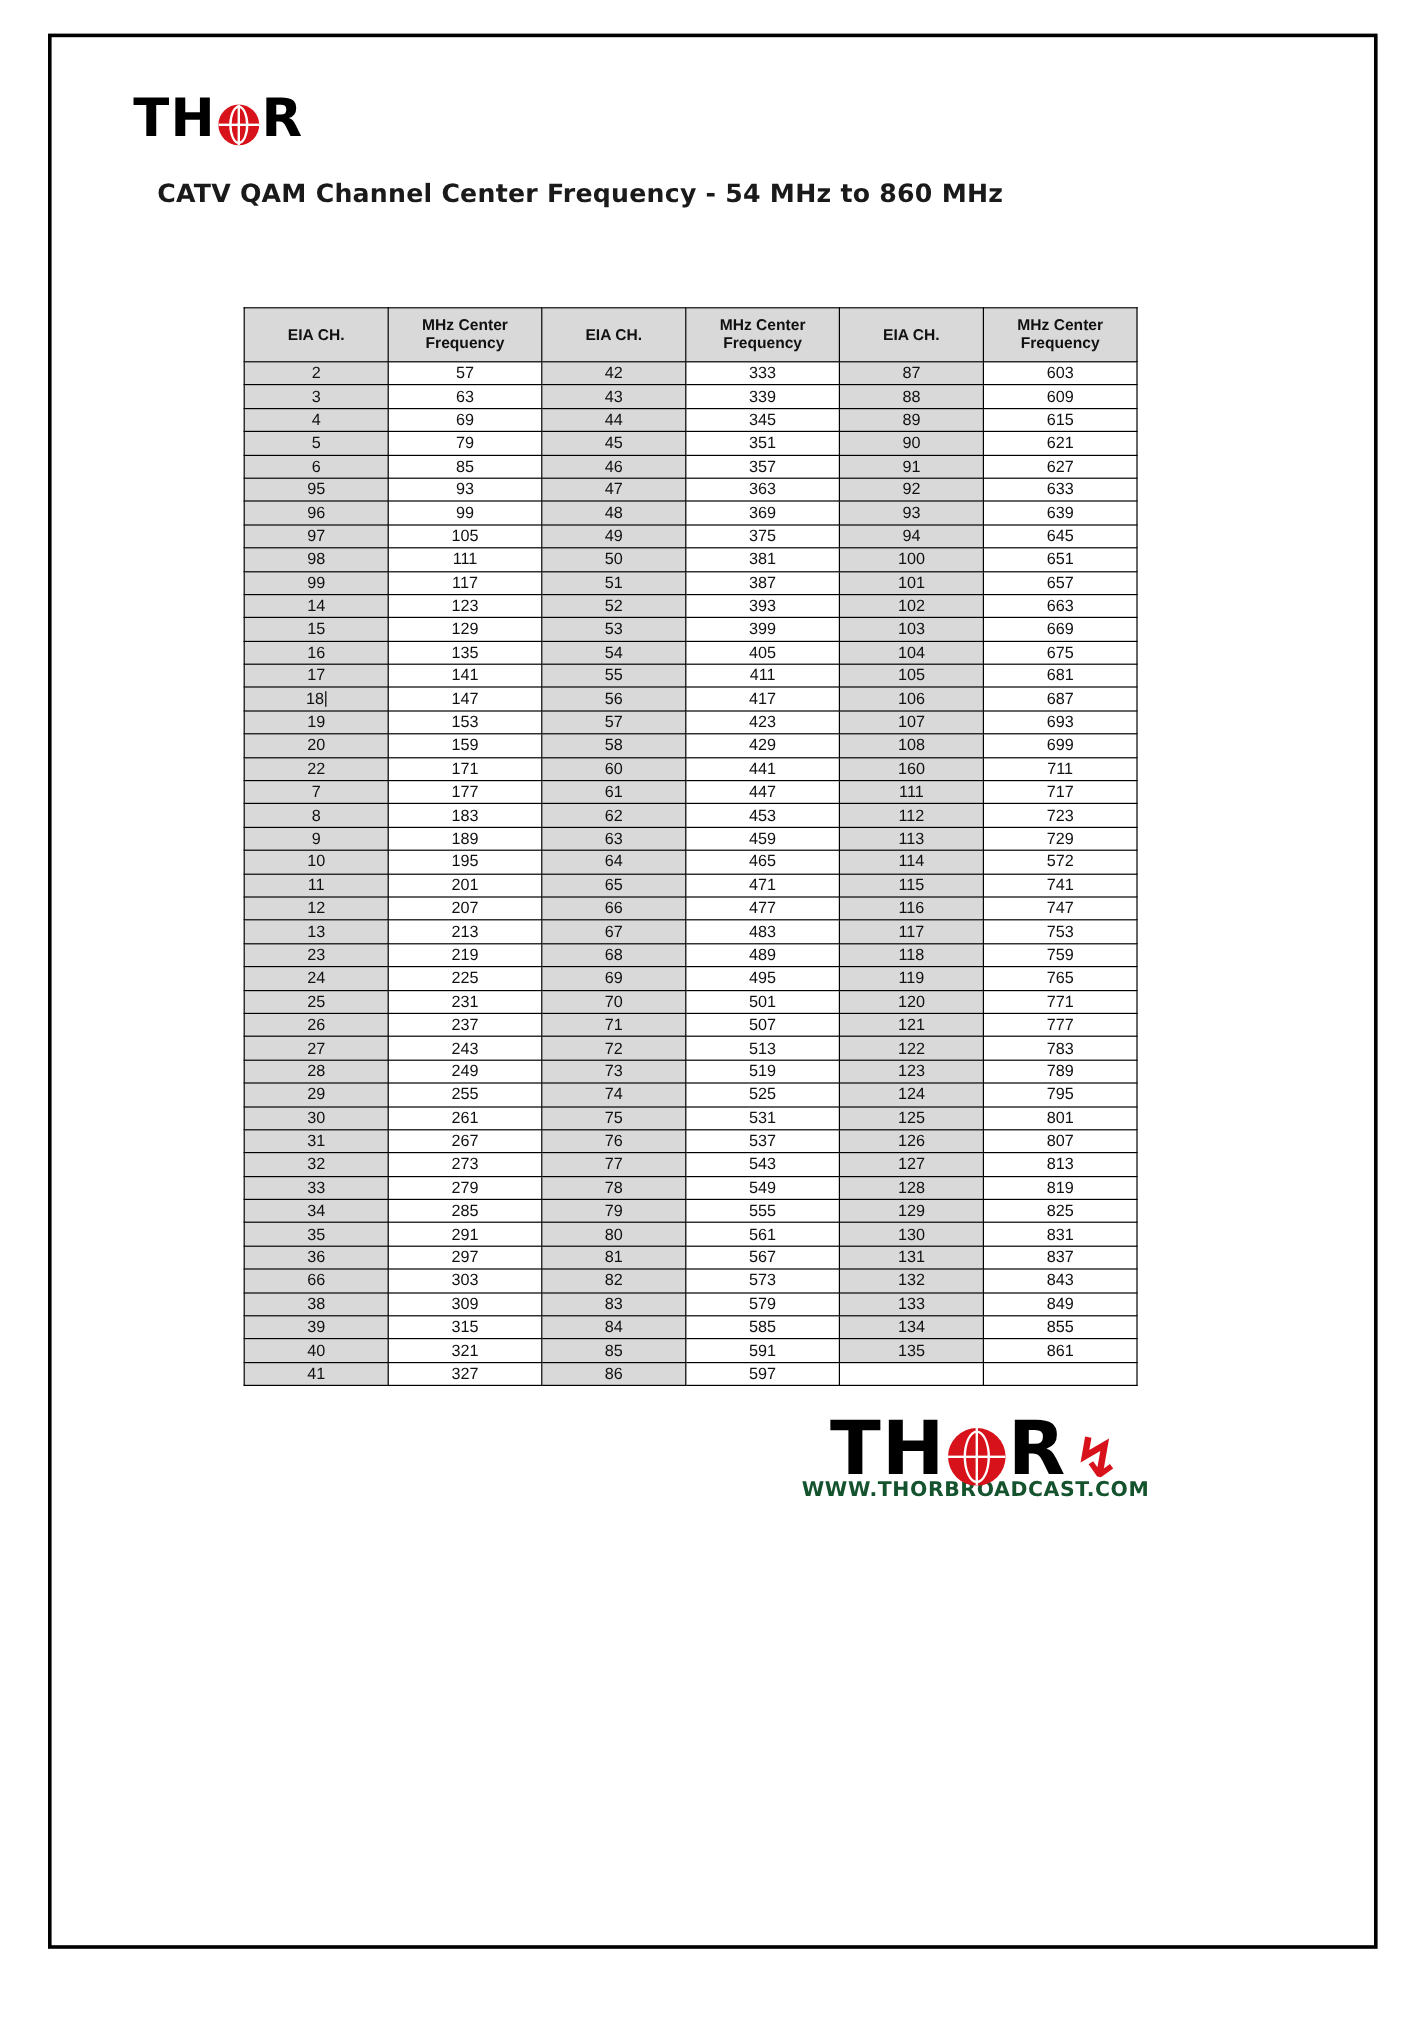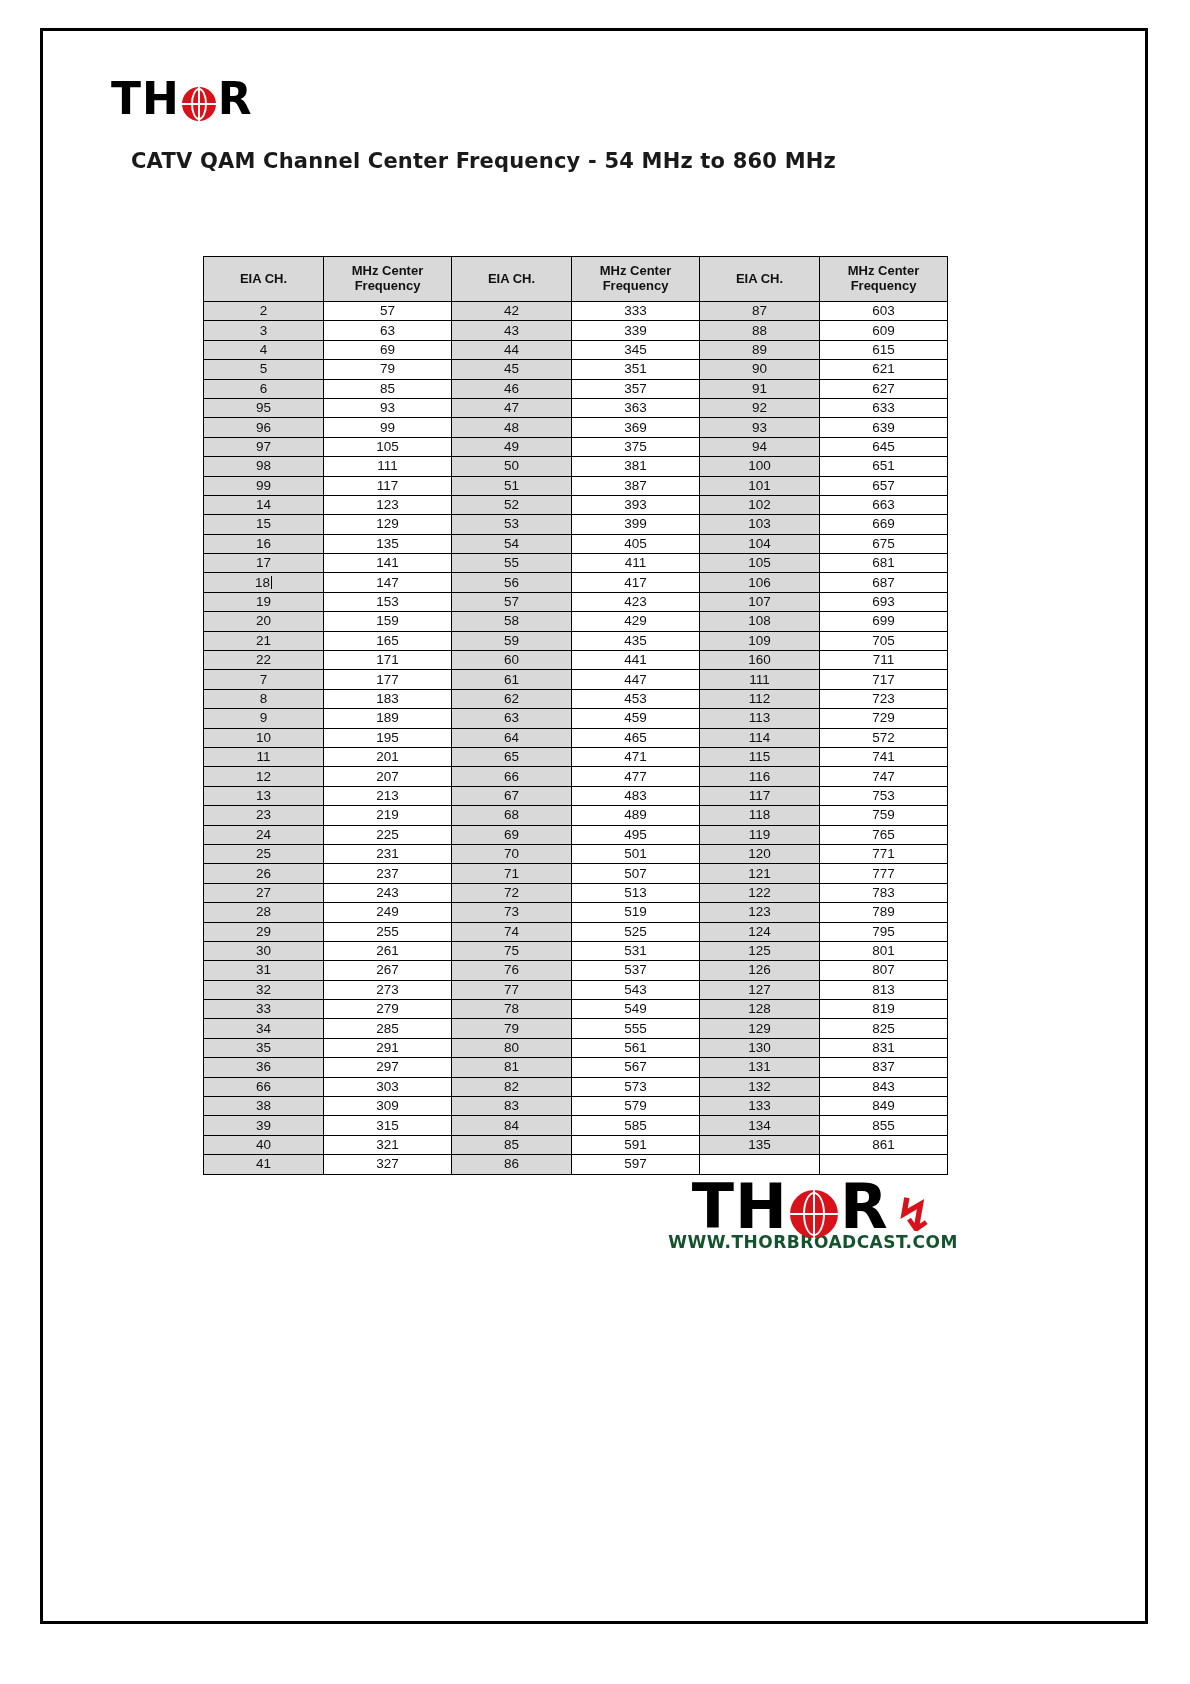--- a/index.html
+++ b/index.html
@@ -349,28 +349,20 @@
           </tr>
           <tr>
             <td class="ch">20</td>
             <td class="fr">159</td>
             <td class="ch">58</td>
             <td class="fr">429</td>
             <td class="ch">108</td>
             <td class="fr">699</td>
           </tr>
           <tr>
-            <td class="ch">21</td>
-            <td class="fr">165</td>
-            <td class="ch">59</td>
-            <td class="fr">435</td>
-            <td class="ch">109</td>
-            <td class="fr">705</td>
-          </tr>
-          <tr>
             <td class="ch">22</td>
             <td class="fr">171</td>
             <td class="ch">60</td>
             <td class="fr">441</td>
             <td class="ch">160</td>
             <td class="fr">711</td>
           </tr>
           <tr>
             <td class="ch">7</td>
             <td class="fr">177</td>

